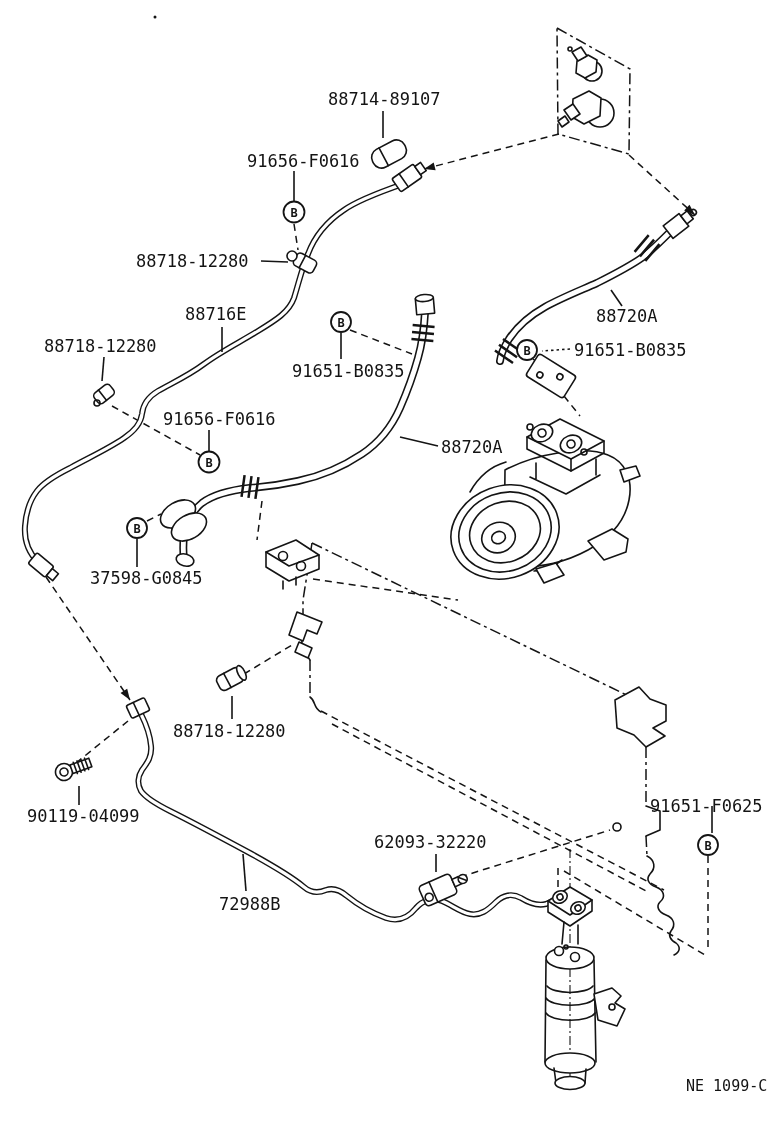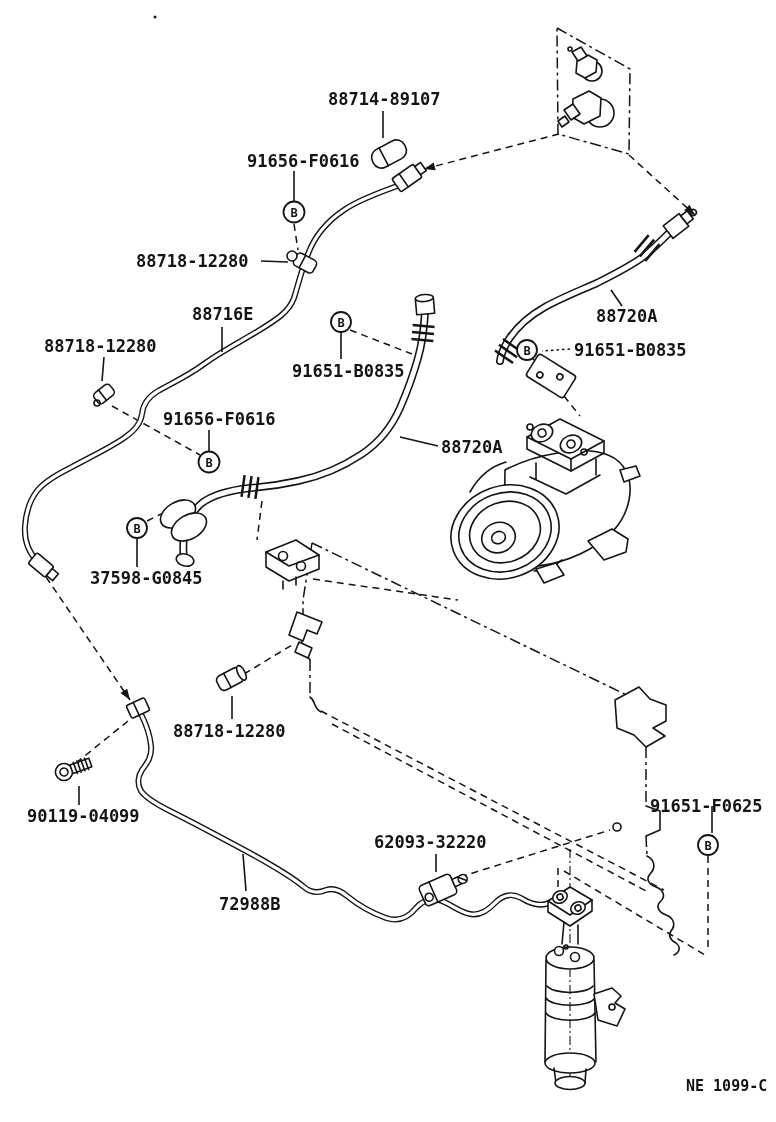--- a/index.html
+++ b/index.html
@@ -1,19 +1,19 @@
 <!DOCTYPE html>
 <html><head>
 <meta charset="utf-8">
 <style>
   html,body{margin:0;padding:0;background:#ffffff;}
   #stage{position:relative;width:776px;height:1122px;background:#ffffff;overflow:hidden;
          font-family:"DejaVu Sans Mono", monospace;}
   #art{position:absolute;left:0;top:0;}
-  .part-label{position:absolute;font-weight:700;font-size:17px;color:#141414;
+  .part-label{position:absolute;font-weight:400;font-size:17px;color:#141414;
               white-space:nowrap;letter-spacing:0px;}
   .code{font-size:15px;text-align:center;}
   
   .s{stroke:#141414;stroke-width:1.6;fill:none;stroke-linecap:round;stroke-linejoin:round;}
   .sf{stroke:#141414;stroke-width:1.6;fill:#ffffff;stroke-linejoin:round;}
   .fill{fill:#141414;stroke:none;}
   .to6{stroke:#141414;stroke-width:6;fill:none;stroke-linecap:round;stroke-linejoin:round;}
   .ti6{stroke:#ffffff;stroke-width:3.2;fill:none;stroke-linecap:round;stroke-linejoin:round;}
   .to8{stroke:#141414;stroke-width:8;fill:none;stroke-linecap:round;stroke-linejoin:round;}
   .ti8{stroke:#ffffff;stroke-width:4.8;fill:none;stroke-linecap:round;stroke-linejoin:round;}
@@ -309,21 +309,21 @@
     <path class="ldr" d="M79,805 L79,786"></path>
     <path class="ldr" d="M436,854 L436,872"></path>
     <path class="ldr" d="M246,891 L243,854"></path>
     <path class="ldr" d="M712,806 L712,833"></path>
   </g>
 </svg>
 
 <div class="part-label" style="left:328px;top:89px">88714-89107</div>
 <div class="part-label" style="left:247px;top:151px">91656-F0616</div>
 <div class="part-label" style="left:136px;top:251px">88718-12280</div>
-<div class="part-label" style="left:192px;top:304px">88716E</div>
+<div class="part-label" style="left:185px;top:304px">88716E</div>
 <div class="part-label" style="left:44px;top:336px">88718-12280</div>
 <div class="part-label" style="left:292px;top:361px">91651-B0835</div>
 <div class="part-label" style="left:596px;top:306px">88720A</div>
 <div class="part-label" style="left:574px;top:340px">91651-B0835</div>
 <div class="part-label" style="left:163px;top:409px">91656-F0616</div>
 <div class="part-label" style="left:441px;top:437px">88720A</div>
 <div class="part-label" style="left:90px;top:568px">37598-G0845</div>
 <div class="part-label" style="left:173px;top:721px">88718-12280</div>
 <div class="part-label" style="left:27px;top:806px">90119-04099</div>
 <div class="part-label" style="left:374px;top:832px">62093-32220</div>

